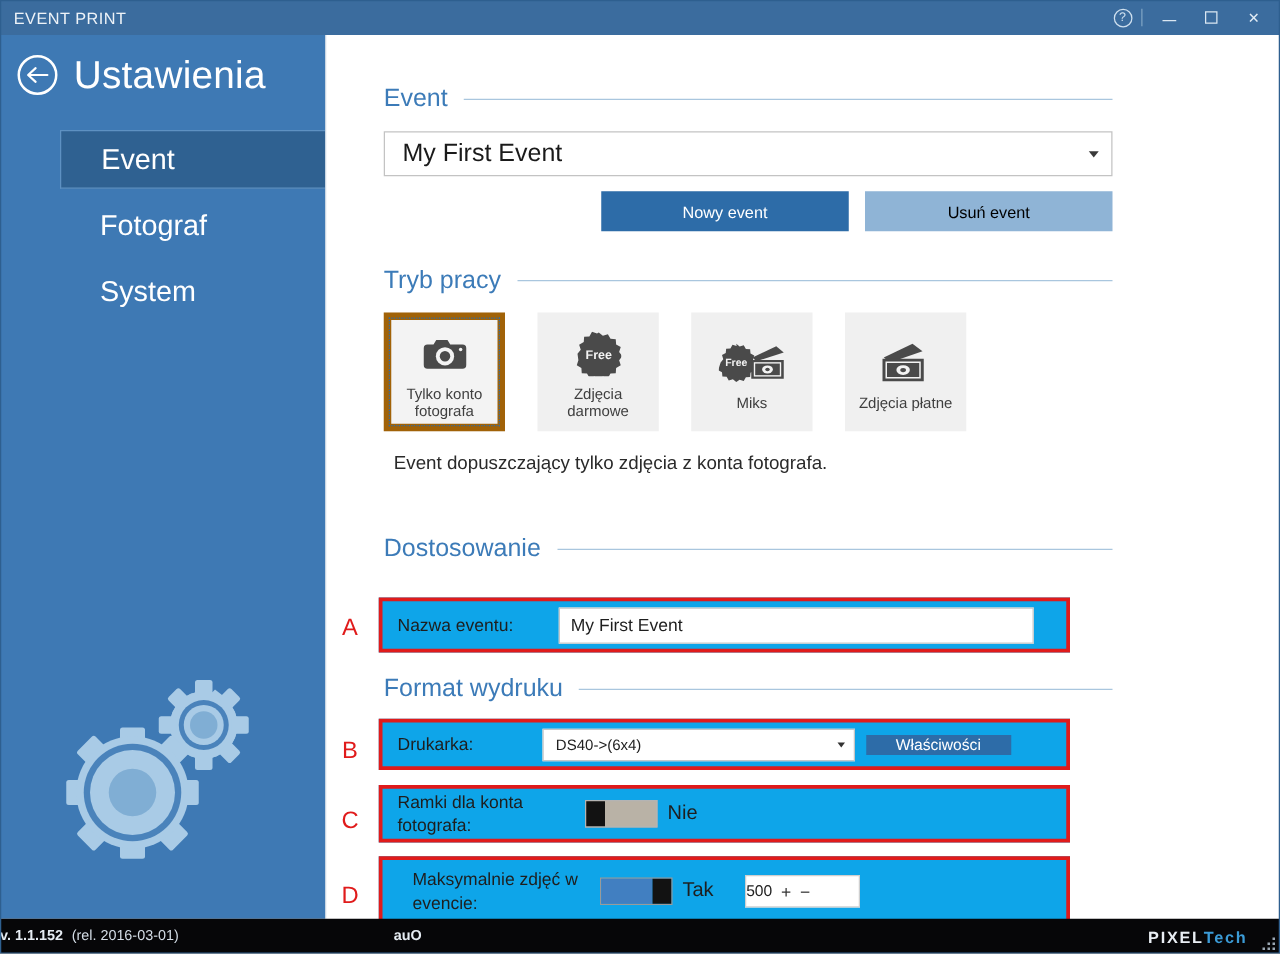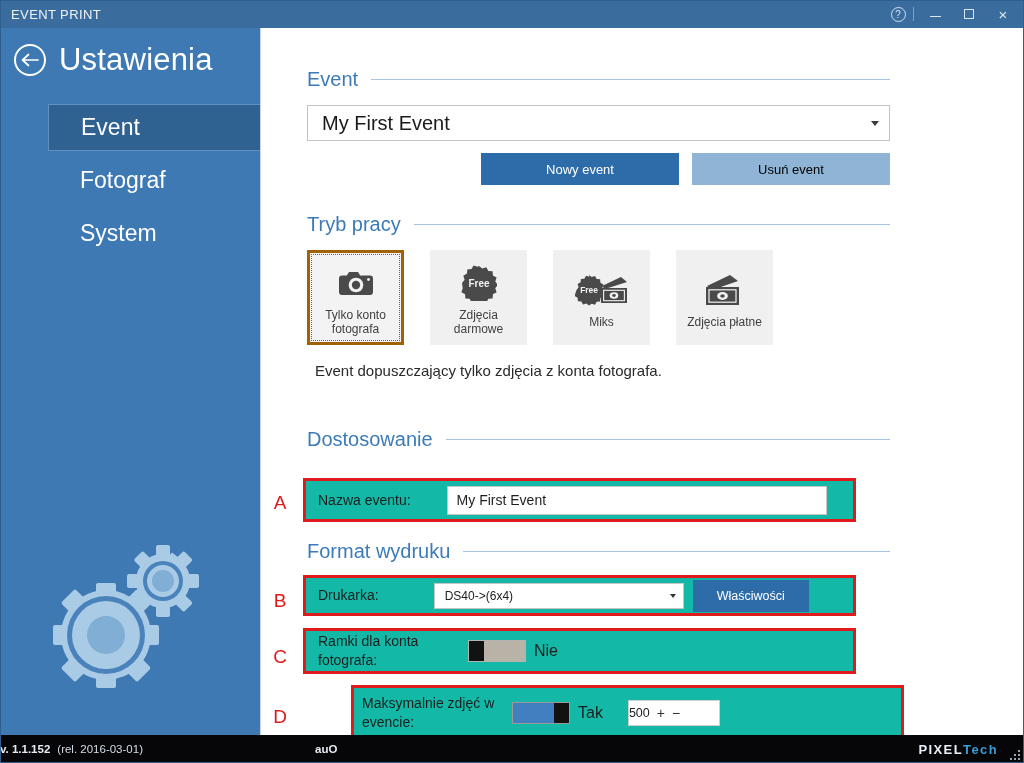--- a/index.html
+++ b/index.html
@@ -203,21 +203,21 @@
   .mode-card {
     width: 97px; height: 95px;
     background: #f0f0f0;
     display: flex;
     flex-direction: column;
     align-items: center;
     justify-content: center;
     padding-top: 4px;
   }
   .mode-card.selected {
-    border: 3px solid #a16207;
+    border: 6px solid #a16207;
     outline: 1px dotted #2f6ea8;
     outline-offset: -5px;
     background: #f3f3f3;
   }
   .mode-icon {
     height: 38px;
     display: flex; align-items: center; justify-content: center;
   }
   .mode-label {
     margin-top: 6px;
@@ -234,21 +234,21 @@
     margin-left: 8px;
     font-weight: 400;
   }
 
   
   .sec-custom { position: absolute; left: 46px; top: 400px; width: 583px; }
 
   .hl-row {
     position: absolute;
     border: 3px solid #e01b1b;
-    background: #14b8a6;
+    background: #0ea5e9;
     display: flex;
     align-items: center;
   }
   .marker {
     position: absolute;
     font-size: 19px;
     color: #e01b1b;
     font-weight: 400;
     width: 22px;
     text-align: center;
@@ -282,21 +282,21 @@
     color: #222;
   }
   .combo-sm .val { flex: 1; }
   .caret-sm {
     width: 0; height: 0;
     border-left: 3.5px solid transparent;
     border-right: 3.5px solid transparent;
     border-top: 4.5px solid #333;
   }
   .btn-props {
-    height: 32px;
+    height: 16px;
     background: #2d6ca8;
     color: #fff;
     font-size: 12.5px;
     display: flex; align-items: center; justify-content: center;
   }
 
   
   .toggle {
     width: 58px; height: 22px;
     border: 1px solid #b4b4b4;
@@ -575,21 +575,21 @@
     <div class="hl-row" style="left:42px; top:600px; width:553px; height:46px; padding-left:12px;">
       <span class="row-label" style="width:150px;"><span class="lbl-multiline">Ramki dla konta<br>fotografa:</span></span>
       <div class="toggle off">
         <span class="knob"></span>
         <span class="fill"></span>
       </div>
       <span class="toggle-text">Nie</span>
     </div>
 
     <div class="marker" style="left:8px; top:678px;">D</div>
-    <div class="hl-row" style="left:42px; top:657px; width:553px; height:56px; padding-left:8px;margin-left:48px;">
+    <div class="hl-row" style="left:42px; top:657px; width:553px; height:56px; padding-left:24px;">
       <span class="row-label" style="width:150px;"><span class="lbl-multiline">Maksymalnie zdjęć w<br>evencie:</span></span>
       <div class="toggle on">
         <span class="fill"></span>
         <span class="knob"></span>
       </div>
       <span class="toggle-text">Tak</span>
       <div class="spinner" style="margin-left:25px;">
         <span>500</span>
         <span class="spin-btn">+</span>
         <span class="spin-btn">−</span>

